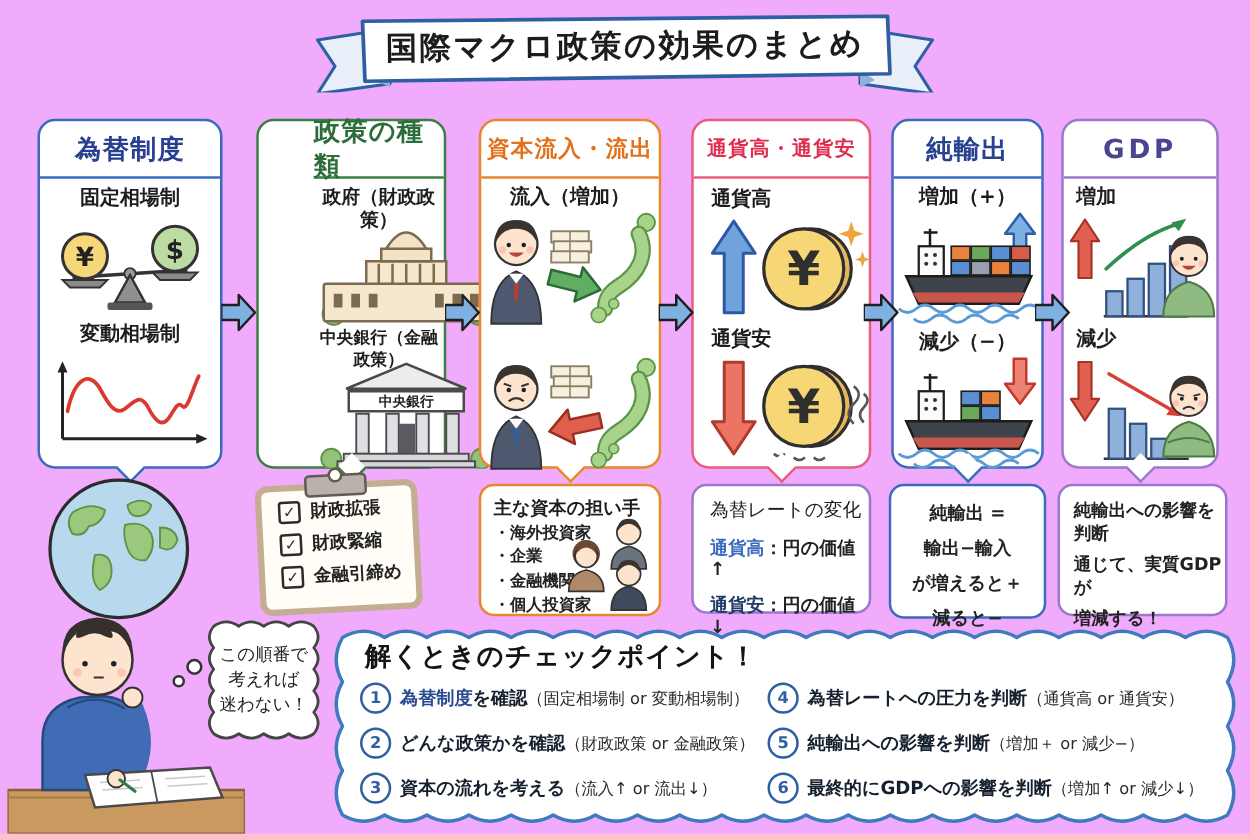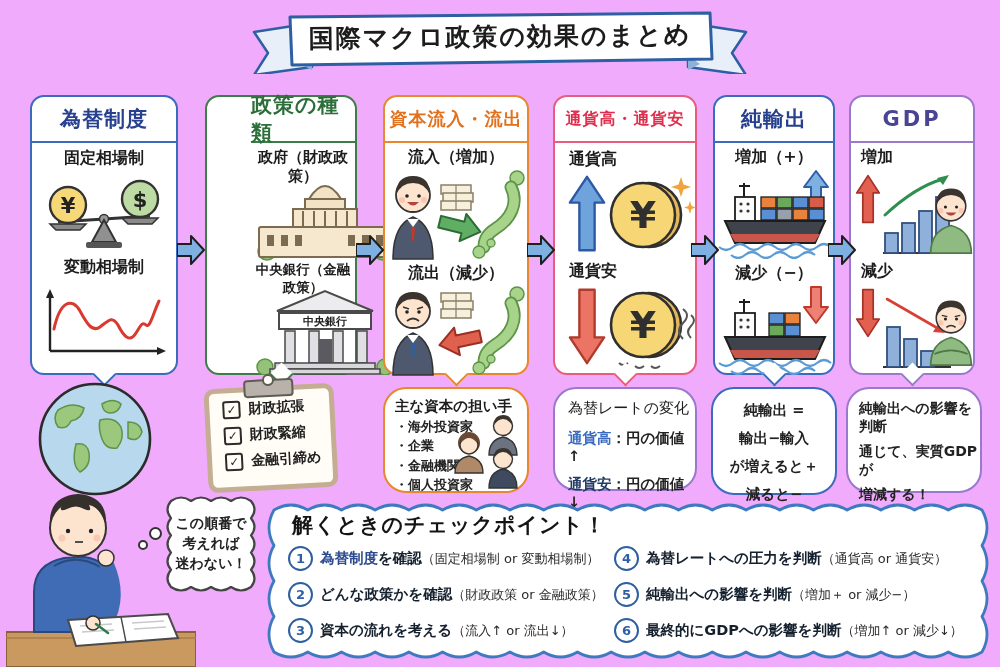--- a/index.html
+++ b/index.html
@@ -18,21 +18,21 @@
   .col .hd{height:44px;border-bottom:2.6px solid var(--c);display:flex;align-items:center;
     justify-content:center;font-weight:bold;letter-spacing:1px;color:var(--t);font-size:21px;}
   .tail{position:absolute;left:50%;bottom:-9.5px;width:15px;height:15px;margin-left:-8px;background:#fff;
     border-right:2.6px solid var(--c);border-bottom:2.6px solid var(--c);transform:rotate(45deg);}
   .content{position:relative;width:100%;height:232px;}
   .sec-label{position:absolute;width:100%;text-align:center;font-size:16px;font-weight:600;color:#1d1d1d;}
   .sec-label.sm{font-size:13.5px;}
   .abs{position:absolute;}
 
   
-  .note{position:absolute;background:#fff;border-radius:23px;box-sizing:border-box;}
+  .note{position:absolute;background:#fff;border-radius:12px;box-sizing:border-box;}
   .clipboard{position:absolute;left:206px;top:386px;width:130px;height:104px;background:#fffdf6;
     border:5px solid #c4ad93;border-radius:10px;transform:rotate(-3deg);box-sizing:border-box;}
   .clip{position:absolute;top:-12px;left:50%;transform:translateX(-50%);width:46px;height:14px;
     background:#b8b2aa;border:2px solid #5f5b55;border-radius:4px;}
   .clip-knob{position:absolute;top:-17px;left:50%;transform:translateX(-50%);width:8px;height:8px;
     background:#fffdf6;border:2px solid #5f5b55;border-radius:50%;}
   .clip-row{display:flex;align-items:center;gap:8px;margin:8px 0 0 13px;}
   .clip-row:first-of-type{margin-top:15px;}
   .cb{width:14px;height:14px;border:2px solid #2b2b2b;border-radius:3px;font-size:12px;line-height:14px;
     text-align:center;color:#2b2b2b;font-weight:bold;flex:0 0 auto;}
@@ -56,21 +56,21 @@
   .cp{position:absolute;display:flex;align-items:center;gap:7px;white-space:nowrap;}
   .cp .n{width:21px;height:21px;border:2px solid #2e5fa3;border-radius:50%;color:#2e5fa3;display:flex;
     align-items:center;justify-content:center;font-size:13px;font-weight:bold;flex:0 0 auto;background:#fff;}
   .cp .t{font-size:14.5px;color:#15202e;font-weight:600;}
   .cp .em{color:#2b4a8f;}
   .cp .p{font-size:13px;color:#2a2a2a;font-weight:500;}
 
   
   .bubble-text{position:absolute;left:0;top:0;width:100%;height:100%;display:flex;flex-direction:column;
     align-items:center;justify-content:center;gap:2px;}
-  .bubble-text div{font-size:14px;font-weight:700;color:#222;}
+  .bubble-text div{font-size:14px;font-weight:400;color:#222;}
   .dot{position:absolute;border:2px solid #333;background:#fff;border-radius:50%;}
 </style>
 </head>
 <body>
 
 <div class="page">
 
   <div class="banner-wrap">
     <svg width="520" height="70" viewBox="0 0 520 70">
       <path d="M14,28 L72,19 L72,63 L14,71 L28,49 Z" fill="#e8eff8" stroke="#2e5fa3" stroke-width="2.5" stroke-linejoin="round"></path>
@@ -177,21 +177,20 @@
           <polygon points="52,54 76,54 76,46 94,60 76,74 76,66 52,66" fill="#5fae63" stroke="#2d6b35" stroke-width="2" stroke-linejoin="round"></polygon>
         </g>
         <g>
           <circle cx="130" cy="11" r="7" fill="#a8d38a" stroke="#5c9448" stroke-width="1.5"></circle>
           <path d="M124,20 C132,36 124,52 108,62 C100,67 97,72 97,80" stroke="#5c9448" stroke-width="13" fill="none" stroke-linecap="round"></path>
           <path d="M124,20 C132,36 124,52 108,62 C100,67 97,72 97,80" stroke="#a8d38a" stroke-width="9.5" fill="none" stroke-linecap="round"></path>
           <circle cx="104" cy="76" r="4" fill="#a8d38a" stroke="#5c9448" stroke-width="1.3"></circle>
           <circle cx="92" cy="85" r="6" fill="#a8d38a" stroke="#5c9448" stroke-width="1.3"></circle>
         </g>
       </svg>
-      <div class="sec-label" style="top:120px;">流出（減少）</div>
       <svg class="abs" style="left:2px;top:140px;" width="142" height="94" viewBox="0 0 142 94">
         <path d="M6,92 Q6,58 26,50 Q46,58 46,92 Z" fill="#4e586e" stroke="#333" stroke-width="1.5"></path>
         <polygon points="20,52 26,60 32,52" fill="#fff"></polygon>
         <polygon points="24,60 28,60 27,74 25,74" fill="#2e5fa3"></polygon>
         <circle cx="26" cy="28" r="17" fill="#fde4cf" stroke="#333" stroke-width="1.8"></circle>
         <path d="M9,28 Q9,9 26,9 Q43,9 43,28 Q38,16 26,16 Q14,16 9,28 Z" fill="#3a332e"></path>
         <circle cx="20" cy="29" r="1.8" fill="#222"></circle>
           <circle cx="32" cy="29" r="1.8" fill="#222"></circle>
         <line x1="16" y1="24" x2="22" y2="26" stroke="#3a332e" stroke-width="1.5"></line>
         <line x1="36" y1="24" x2="30" y2="26" stroke="#3a332e" stroke-width="1.5"></line>

